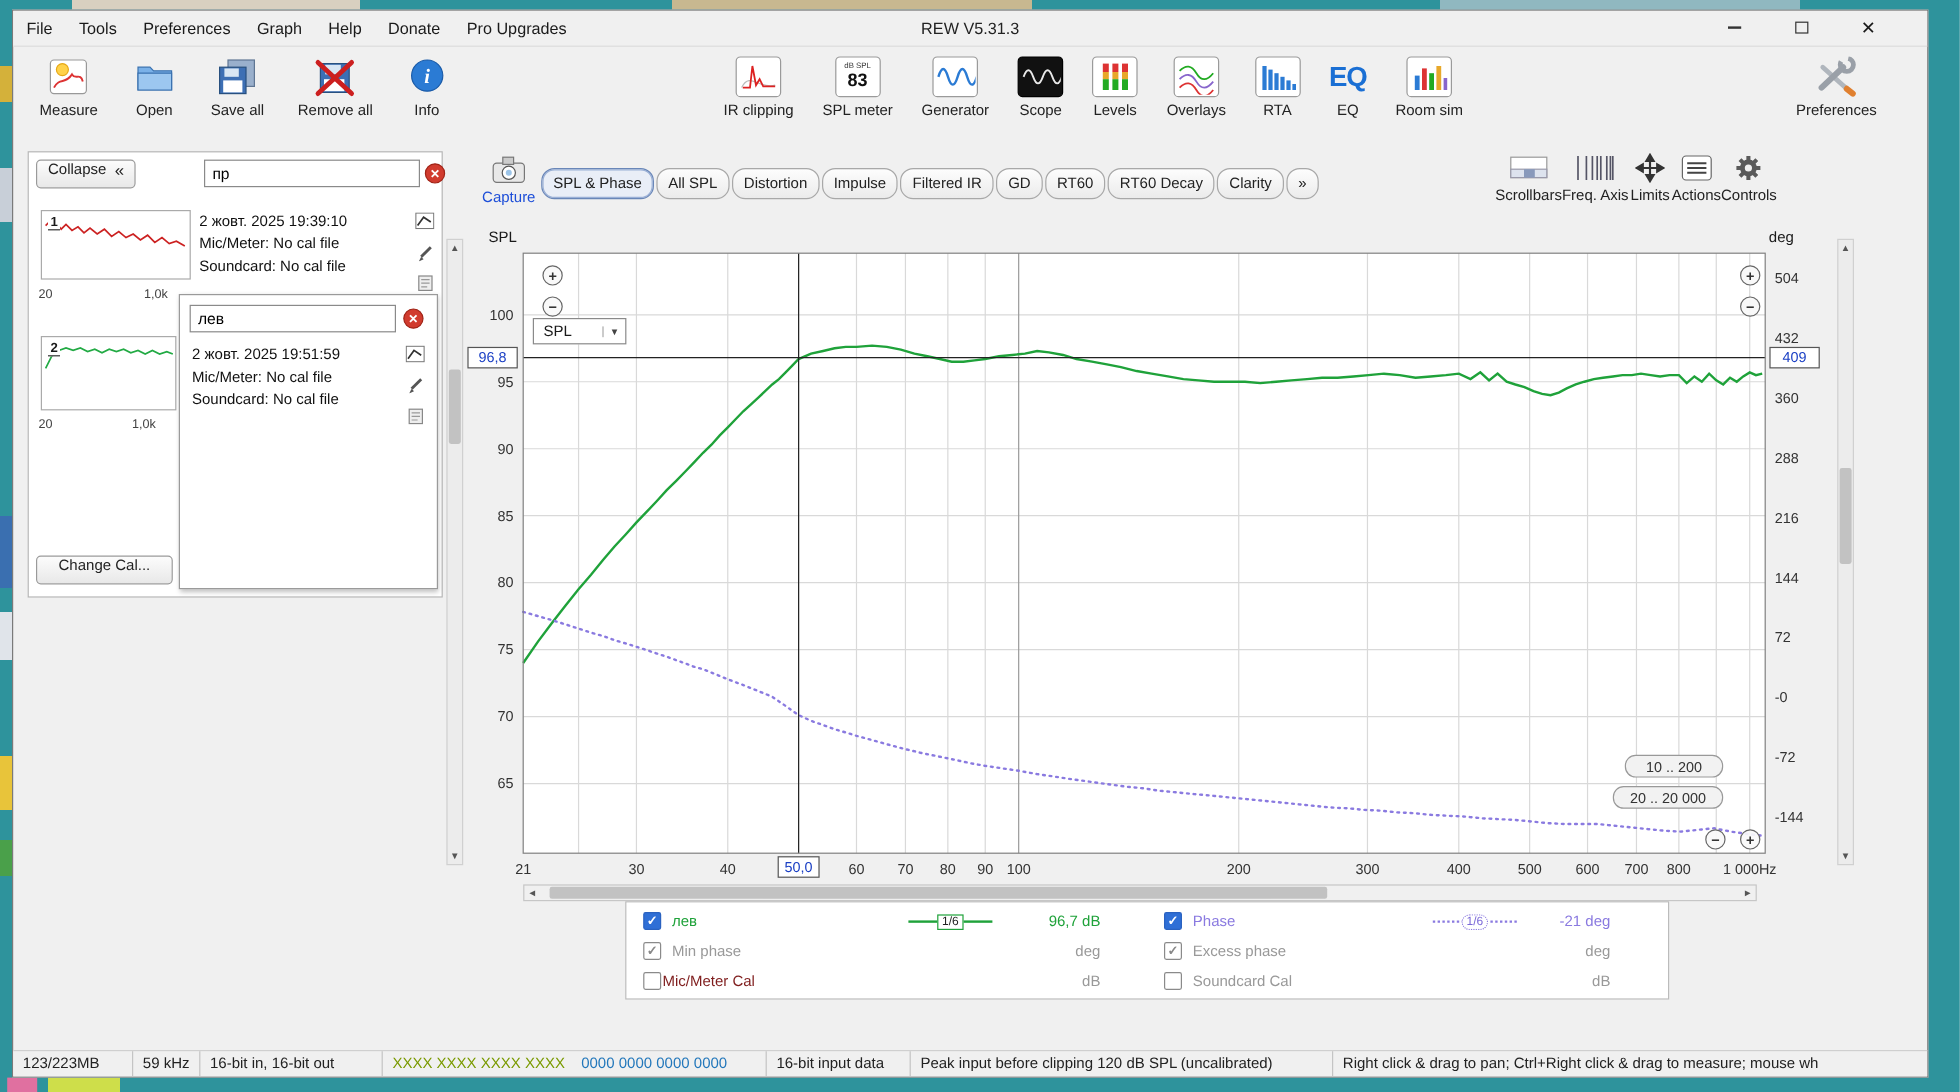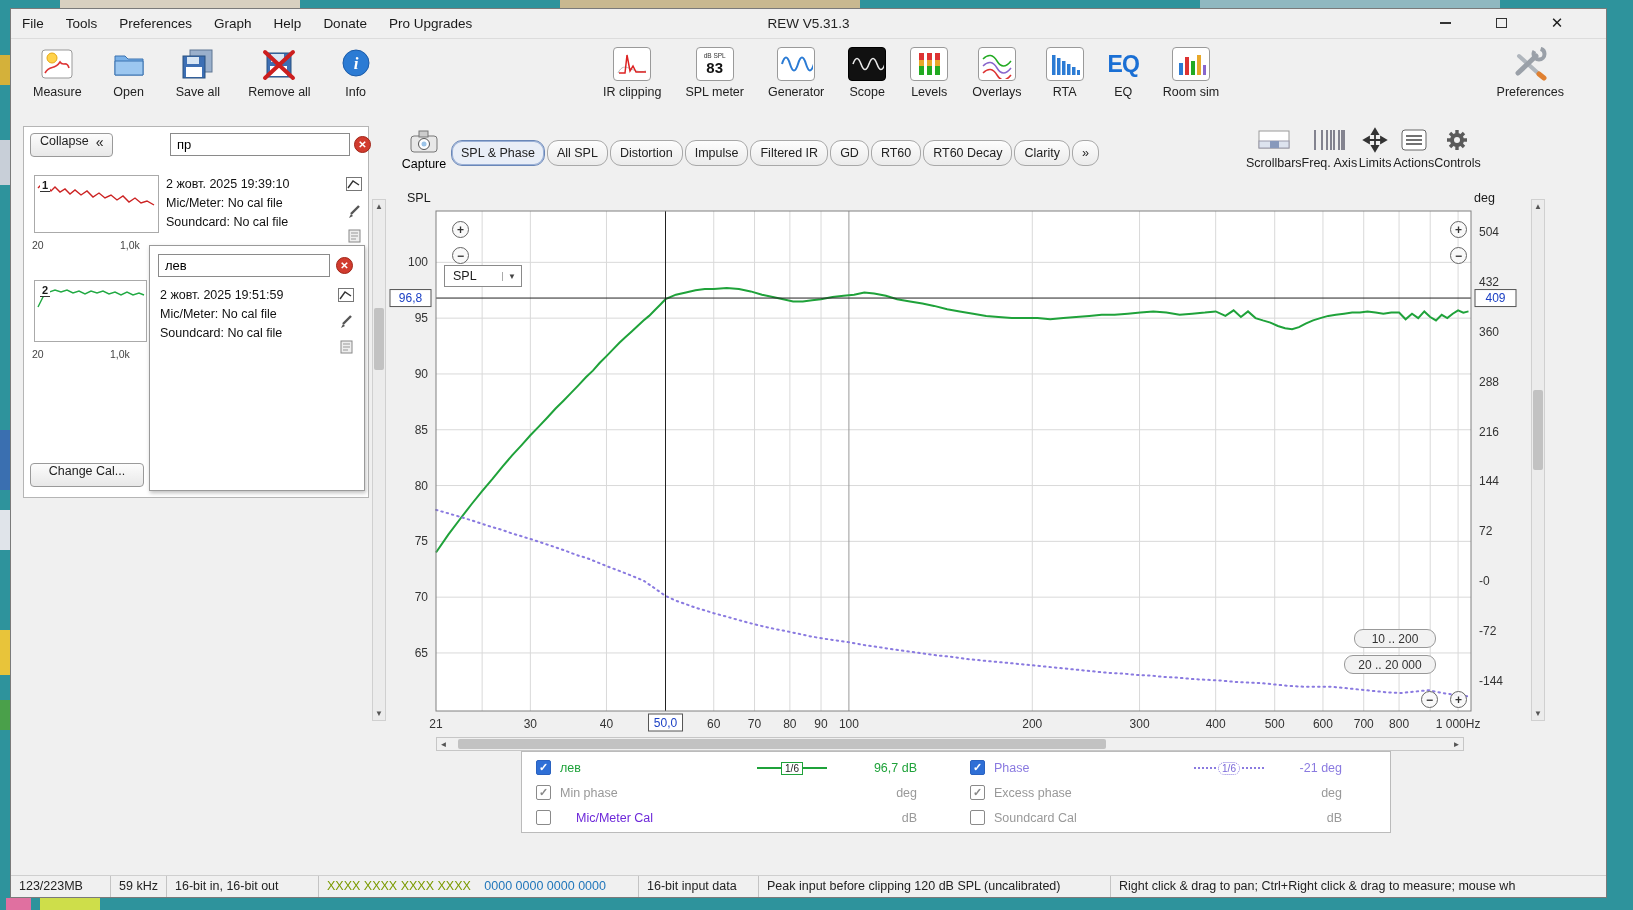--- a/index.html
+++ b/index.html
@@ -334,21 +334,21 @@
       <div class="vthumb" style="top:108px;height:62px"></div>
       <span class="sarrow" style="bottom:2px">▼</span>
     </div>
     <div class="vscroll" style="left:1520px;top:190px;height:522px">
       <span class="sarrow" style="top:2px">▲</span>
       <div class="vthumb" style="top:190px;height:80px"></div>
       <span class="sarrow" style="bottom:2px">▼</span>
     </div>
 
     <div class="abs" style="left:388px;top:118px;width:50px;text-align:center">
-      <div style="display:flex;flex-direction:column;align-items:center;gap:2px;font-size:12.5px;color:#000000">
+      <div style="display:flex;flex-direction:column;align-items:center;gap:2px;font-size:12.5px;color:#1d4ed8">
         <svg width="32" height="28">
             <rect x="3" y="9" width="26" height="16" rx="3" fill="#e8e8e8" stroke="#777"></rect>
             <rect x="11" y="4" width="9" height="6" fill="#ccc" stroke="#777"></rect>
             <circle cx="16" cy="17" r="5.5" fill="#fff" stroke="#555"></circle>
             <circle cx="16" cy="17" r="2.5" fill="#9cc4e8"></circle>
           </svg>
         <span>Capture</span>
       </div>
     </div>
 
@@ -544,21 +544,21 @@
       <div class="lg-row" style="top:31px">
         <div class="cb" style="left:14px" data-checked="true"></div>
         <span class="lg-lab" style="left:38px;color:#999">Min phase</span>
         <span class="lg-val" style="left:300px;color:#999">deg</span>
         <div class="cb" style="left:448px" data-checked="true"></div>
         <span class="lg-lab" style="left:472px;color:#999">Excess phase</span>
         <span class="lg-val" style="left:725px;color:#999">deg</span>
       </div>
       <div class="lg-row" style="top:56px">
         <div class="cb" style="left:14px" data-checked="false"></div>
-        <span class="lg-lab" style="left:54px;color:#6d28d9">Mic/Meter Cal</span>
+        <span class="lg-lab" style="left:30px;color:#7f1d1d">Mic/Meter Cal</span>
         <span class="lg-val" style="left:300px;color:#999">dB</span>
         <div class="cb" style="left:448px" data-checked="false"></div>
         <span class="lg-lab" style="left:472px;color:#999">Soundcard Cal</span>
         <span class="lg-val" style="left:725px;color:#999">dB</span>
       </div>
     </div>
 
     <div id="statusbar">
       <span class="scell" style="width:100px">123/223MB</span>
       <span class="scell" style="width:56px">59 kHz</span>

